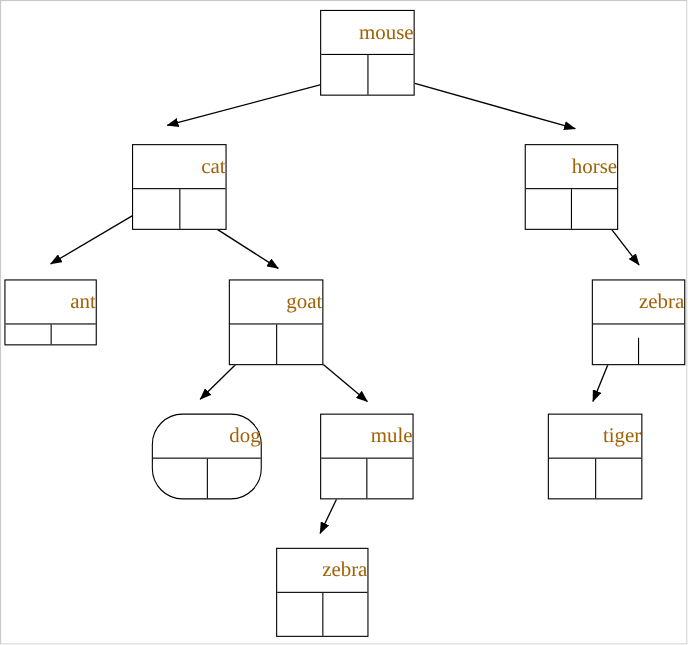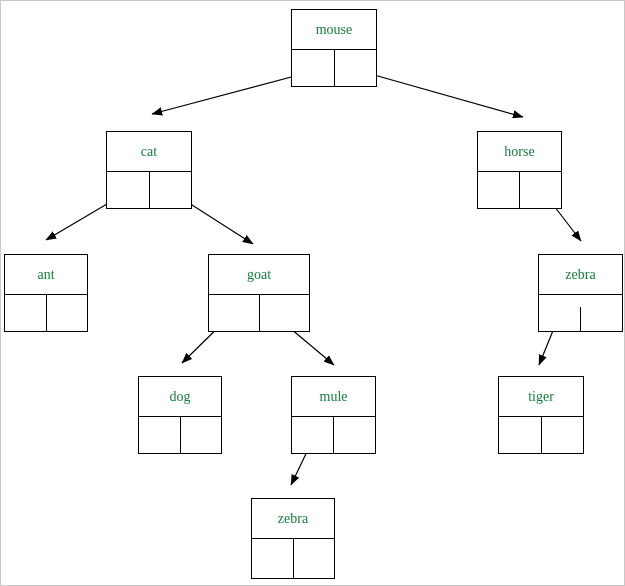--- a/index.html
+++ b/index.html
@@ -33,23 +33,23 @@
     box-sizing: border-box;
     border: 1.4px solid #000000;
     background: #ffffff;
     display: flex;
     flex-direction: column;
   }
   .node-label {
     flex: 0 0 auto;
     height: 39px;
     line-height: 39px;
-    text-align: center;
-    font-size: 14px;
-    color: #15803d;
+    text-align: right;
+    font-size: 19px;
+    color: #a16207;
     border-bottom: 1.4px solid #000000;
     white-space: nowrap;
     overflow: hidden;
   }
   .node-pointers {
     flex: 1 1 auto;
     display: flex;
     flex-direction: row;
   }
   .ptr-cell {
@@ -85,56 +85,56 @@
   </svg>
 
   <div id="nodes-group">
       <div class="node" style="left: 290px; top: 8px; width: 86px; height: 78px;">
         <div class="node-label">mouse</div>
         <div class="node-pointers">
           <div class="ptr-cell left"></div>
           <div class="ptr-cell right"></div>
         </div>
       </div>
-      <div class="node" style="left: 105px; top: 130px; width: 86px; height: 78px;">
+      <div class="node" style="left: 119px; top: 130px; width: 86px; height: 78px;">
         <div class="node-label">cat</div>
         <div class="node-pointers">
           <div class="ptr-cell left"></div>
           <div class="ptr-cell right"></div>
         </div>
       </div>
       <div class="node" style="left: 476px; top: 130px; width: 85px; height: 78px;">
         <div class="node-label">horse</div>
         <div class="node-pointers">
           <div class="ptr-cell left"></div>
           <div class="ptr-cell right"></div>
         </div>
       </div>
-      <div class="node" style="left: 3px; top: 253px; width: 84px; height: 78px;">
+      <div class="node" style="left: 3px; top: 253px; width: 84px; height: 60px;">
         <div class="node-label">ant</div>
         <div class="node-pointers">
           <div class="ptr-cell left"></div>
           <div class="ptr-cell right"></div>
         </div>
       </div>
-      <div class="node" style="left: 207px; top: 253px; width: 102px; height: 78px;">
+      <div class="node" style="left: 207px; top: 253px; width: 86px; height: 78px;">
         <div class="node-label">goat</div>
         <div class="node-pointers">
           <div class="ptr-cell left"></div>
           <div class="ptr-cell right"></div>
         </div>
       </div>
       <div class="node" style="left: 537px; top: 253px; width: 85px; height: 78px; gap: 12px;">
         <div class="node-label">zebra</div>
         <div class="node-pointers">
           <div class="ptr-cell left"></div>
           <div class="ptr-cell right"></div>
         </div>
       </div>
-      <div class="node" style="left: 137px; top: 375px; width: 84px; height: 78px;">
+      <div class="node" style="left: 137px; top: 375px; width: 100px; height: 78px; border-radius: 28px;">
         <div class="node-label">dog</div>
         <div class="node-pointers">
           <div class="ptr-cell left"></div>
           <div class="ptr-cell right"></div>
         </div>
       </div>
       <div class="node" style="left: 290px; top: 375px; width: 85px; height: 78px;">
         <div class="node-label">mule</div>
         <div class="node-pointers">
           <div class="ptr-cell left"></div>

